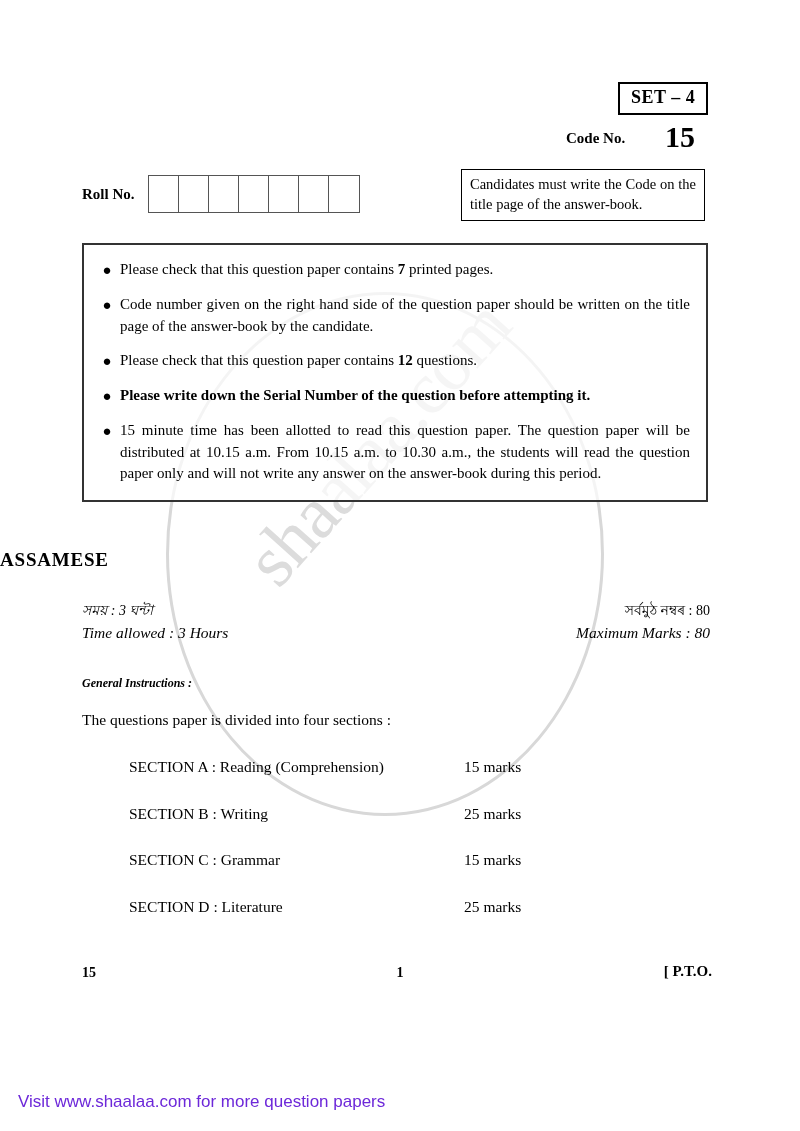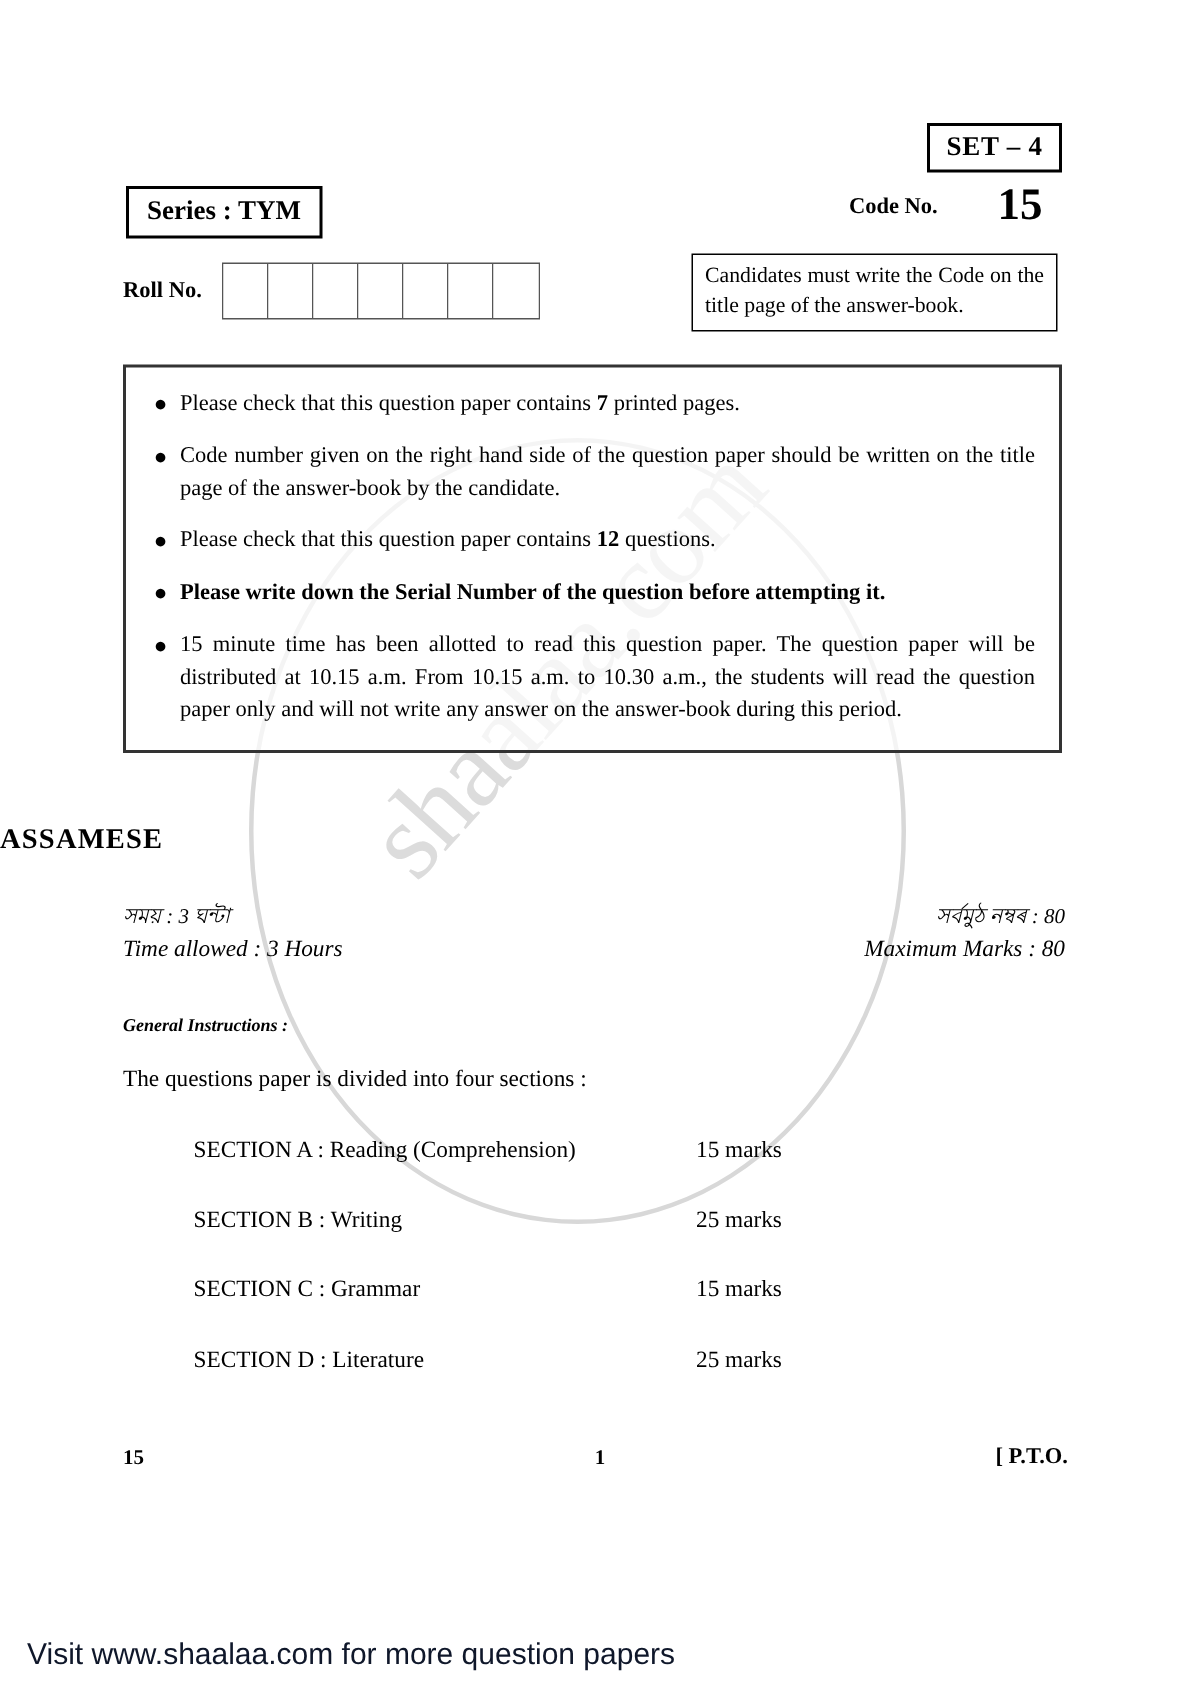--- a/index.html
+++ b/index.html
@@ -180,21 +180,20 @@
     font-style: italic;
   }
   #time-english {
     left: 82px; top: 624px;
     font-size: 15.5px;
     font-style: italic;
   }
   #marks-assamese {
     right: 90px; top: 599px;
     font-size: 14px;
-    font-style: italic;
     text-align: right;
   }
   #marks-english {
     right: 90px; top: 624px;
     font-size: 15.5px;
     font-style: italic;
     text-align: right;
   }
 
   
@@ -244,37 +243,36 @@
   #footer-right {
     right: 88px; top: 963px;
     font-size: 15px;
     font-weight: bold;
   }
 
   
   #bottom-banner {
     left: 18px; top: 1092px;
     font-family: "Liberation Sans", "DejaVu Sans", sans-serif;
-    font-size: 20px;
-    color: #0f172a;
+    font-size: 17px;
+    color: #6d28d9;
   }
 </style>
 </head>
 <body>
 
 <div id="watermark-layer">
   <div id="watermark-circle"></div>
   <div id="watermark-text">shaalaa.com</div>
 </div>
 
 <div id="page">
 
   <div class="abs" id="set-box">SET – 4</div>
 
-  <div class="abs" id="series-box">Series : TYM</div>
 
   <div class="abs" id="code-label">Code No.</div>
   <div class="abs" id="code-value">15</div>
 
   <div class="abs" id="rollno-label">Roll No.</div>
   <div class="abs" id="rollno-boxes">
     <div class="cell"></div>
     <div class="cell"></div>
     <div class="cell"></div>
     <div class="cell"></div>

